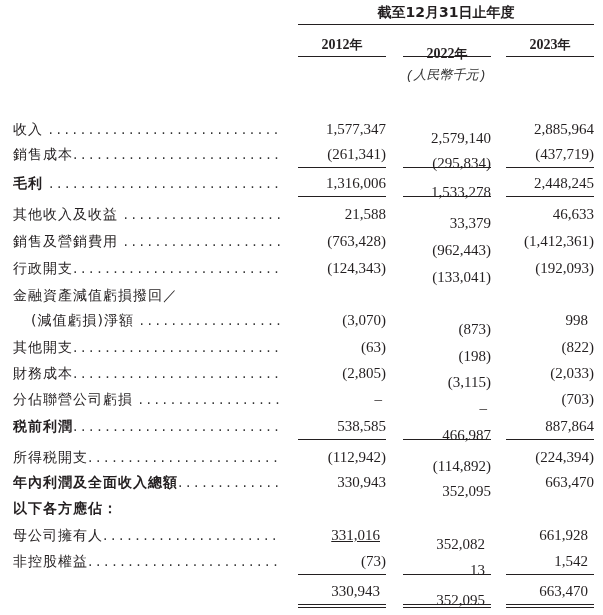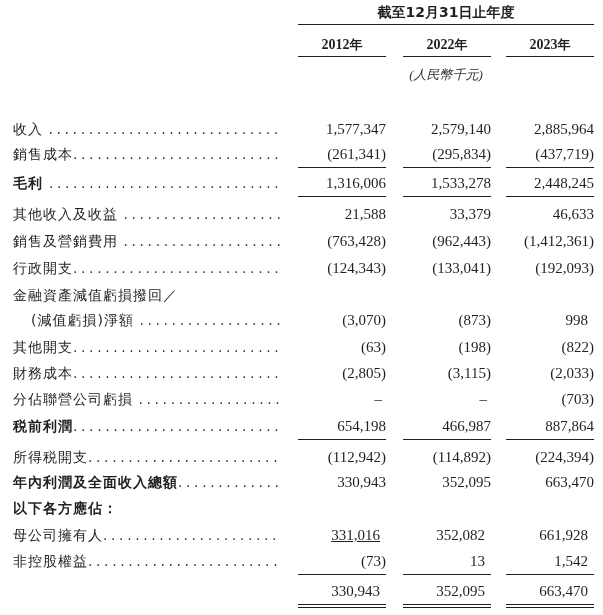--- a/index.html
+++ b/index.html
@@ -4,31 +4,31 @@
 <style>
   html, body { margin:0; padding:0; background:#ffffff; }
   body { width:603px; height:615px; position:relative; overflow:hidden;
          font-family: "Liberation Serif", "DejaVu Serif", serif; color:#231f20; }
   .hdr-title { position:absolute; left:298px; width:296px; top:4px; text-align:center;
                font-size:14px; font-weight:bold; font-family:"DejaVu Sans", sans-serif; }
   .hline { position:absolute; height:0; border-top:1.2px solid #231f20; }
   .year { position:absolute; top:36px; text-align:center; font-size:14px; font-weight:bold; }
   .year .nian { font-family:"DejaVu Sans", sans-serif; font-weight:bold; font-size:13px; }
   .unit { position:absolute; left:298px; width:296px; top:66px; text-align:center;
-          font-size:13px; font-style:italic; font-family:Liberation Serif, serif; color:#333; }
+          font-size:13px; font-style:italic; font-family:Liberation Mono, monospace; color:#333; }
   .row { position:absolute; left:0; width:603px; height:22px; }
   .label { position:absolute; left:13px; width:267px; white-space:nowrap; overflow:hidden;
            font-size:14px; font-family:"DejaVu Sans", sans-serif; letter-spacing:1px; line-height:22px; }
   .label.indent { left:31px; width:249px; }
   .label.bold { font-weight:bold; }
   .label .dots { letter-spacing:3.6px; color:#333; }
   .val { position:absolute; text-align:right; font-size:15px; line-height:22px; white-space:nowrap; }
   .val.bold { font-weight:normal; }
   .c0 { left:298px; width:88px; }
-  .c1 { left:403px; width:88px; }
+  .c1 { left:403px; width:88px;margin-top:9px; }
   .c2 { left:506px; width:88px; }
 </style>
 </head>
 <body>
 
 <div>
 
   <div class="hdr-title">截至12月31日止年度</div>
   <div class="hline" style="left:298px;width:296px;top:24px;"></div>
 
@@ -116,21 +116,21 @@
 
   <div class="row" style="top:388px;">
     <div class="label"><span>分佔聯營公司虧損</span> <span class="dots">........................................</span></div>
     <div class="val c0" style="padding-right:4px;box-sizing:border-box;">–</div>
     <div class="val c1" style="padding-right:4px;box-sizing:border-box;">–</div>
     <div class="val c2">(703)</div>
   </div>
 
   <div class="row" style="top:415px;">
     <div class="label bold"><span>税前利潤</span><span class="dots" style="font-weight:normal">........................................</span></div>
-    <div class="val c0 bold">654,198</div>
+    <div class="val c0 bold">538,585</div>
     <div class="val c1 bold">466,987</div>
     <div class="val c2 bold">887,864</div>
   </div>
   <div class="hline" style="left:298px;width:88px;top:439px;"></div>
   <div class="hline" style="left:403px;width:88px;top:439px;"></div>
   <div class="hline" style="left:506px;width:88px;top:439px;"></div>
 
   <div class="row" style="top:446px;">
     <div class="label"><span>所得税開支</span><span class="dots">........................................</span></div>
     <div class="val c0">(112,942)</div>

